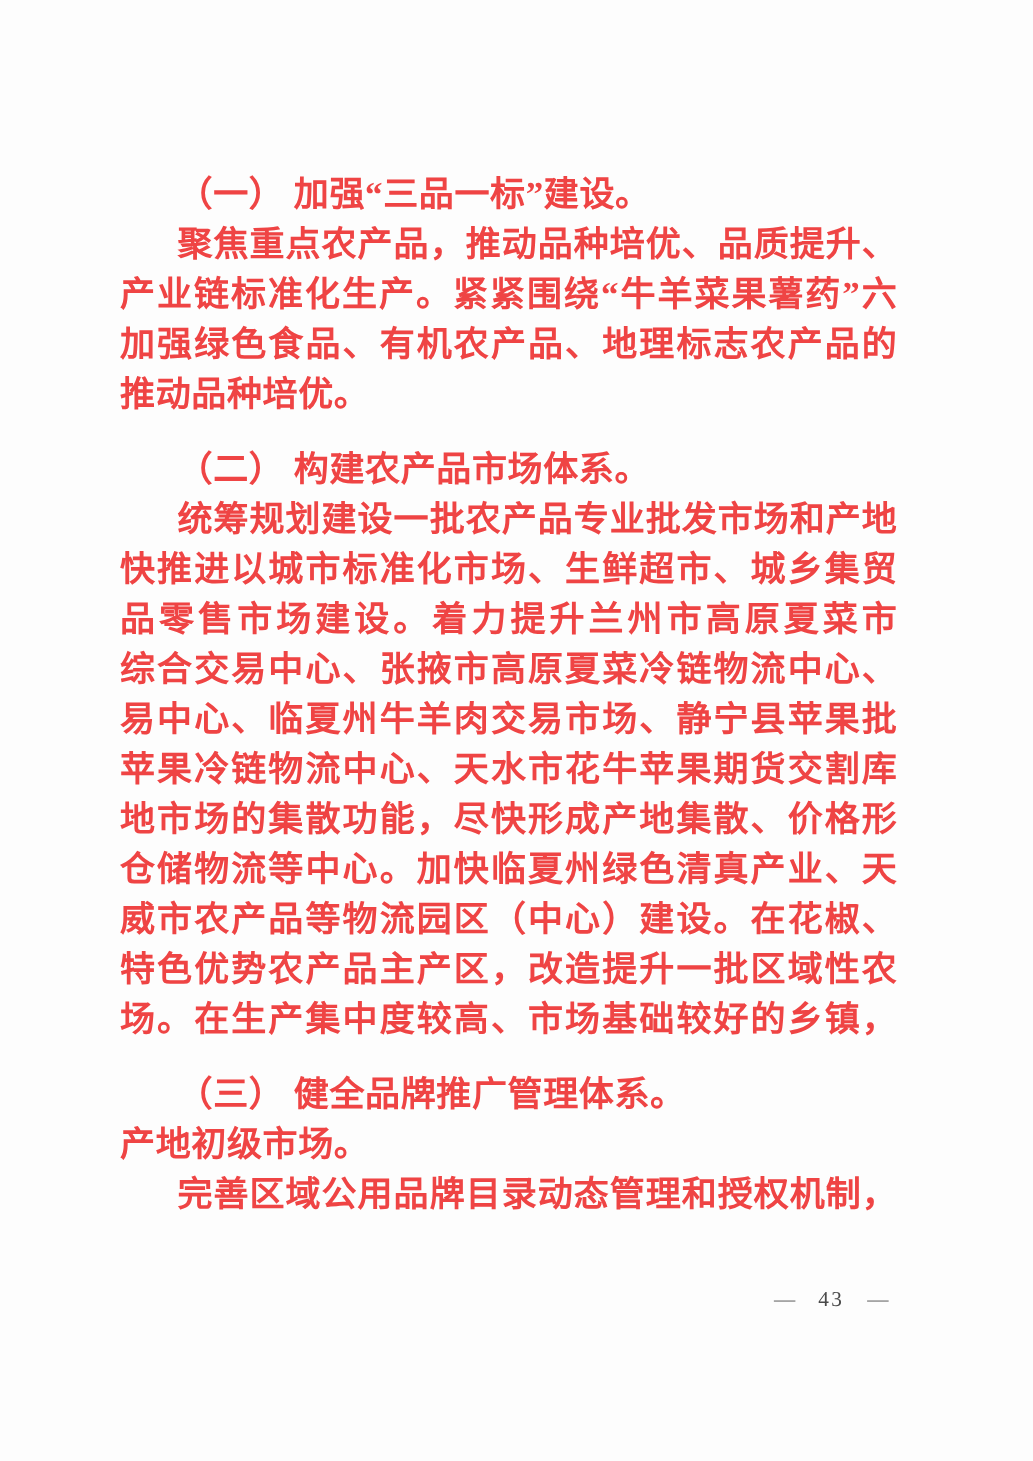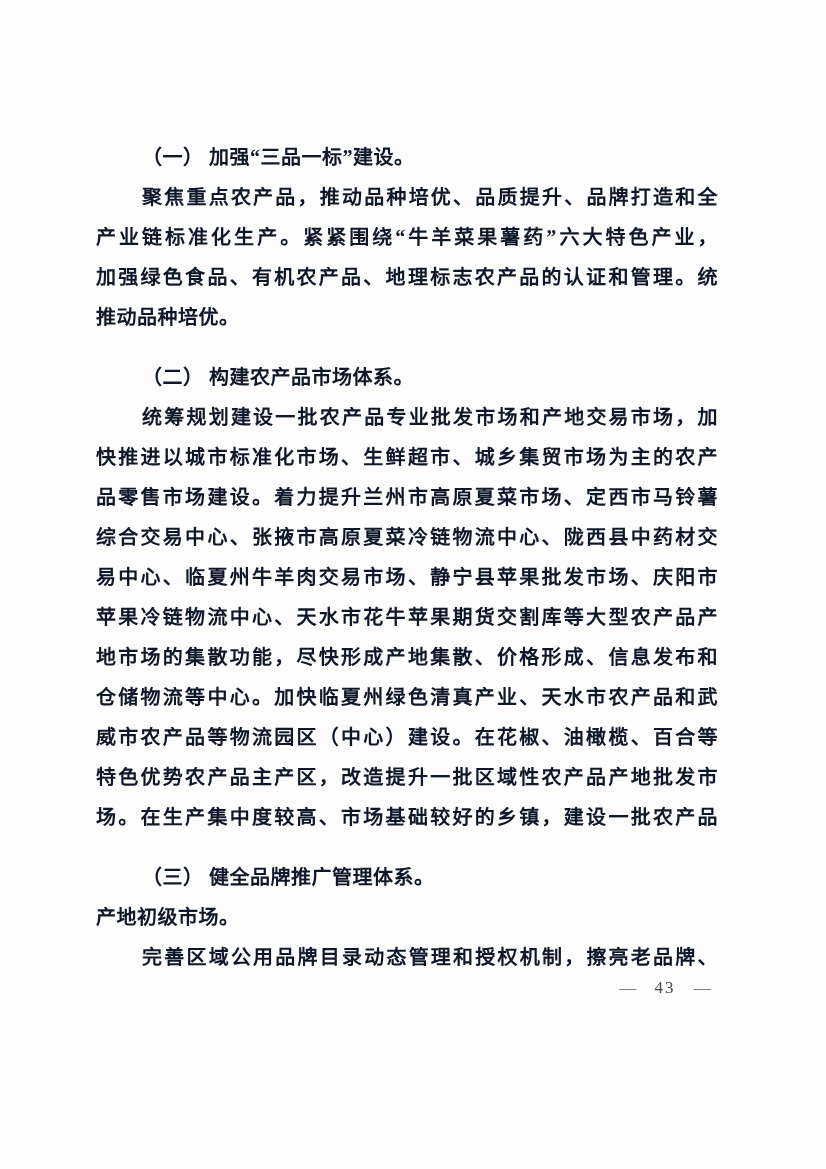--- a/index.html
+++ b/index.html
@@ -17,22 +17,22 @@
   }
   .content {
     position: absolute;
     left: 96px;
     top: 137px;
     width: 622px;
   }
   .line {
     height: 40px;
     line-height: 40px;
-    font-size: 20px;
-    color: #0f172a;
+    font-size: 28px;
+    color: #ef4444;
     font-weight: 600;
     letter-spacing: 0.5px;
     overflow: hidden;
   }
   .line.heading {
     font-weight: 800;
     padding-left: 46px;
     text-align: left;
   }
   .line.heading:not(:first-child) {
@@ -47,21 +47,21 @@
   .line.body-justify {
     text-align: justify;
     text-align-last: justify;
     text-justify: inter-character;
   }
   .line.body-end {
     text-align: left;
   }
   .page-footer {
     position: absolute;
-    top: 976px;
+    top: 1028px;
     left: 590px;
     width: 150px;
     height: 24px;
     line-height: 24px;
     text-align: center;
     font-size: 17px;
     color: #4a4a4a;
     font-family: "Liberation Serif", "DejaVu Serif", serif;
   }
   .page-footer .dash {

